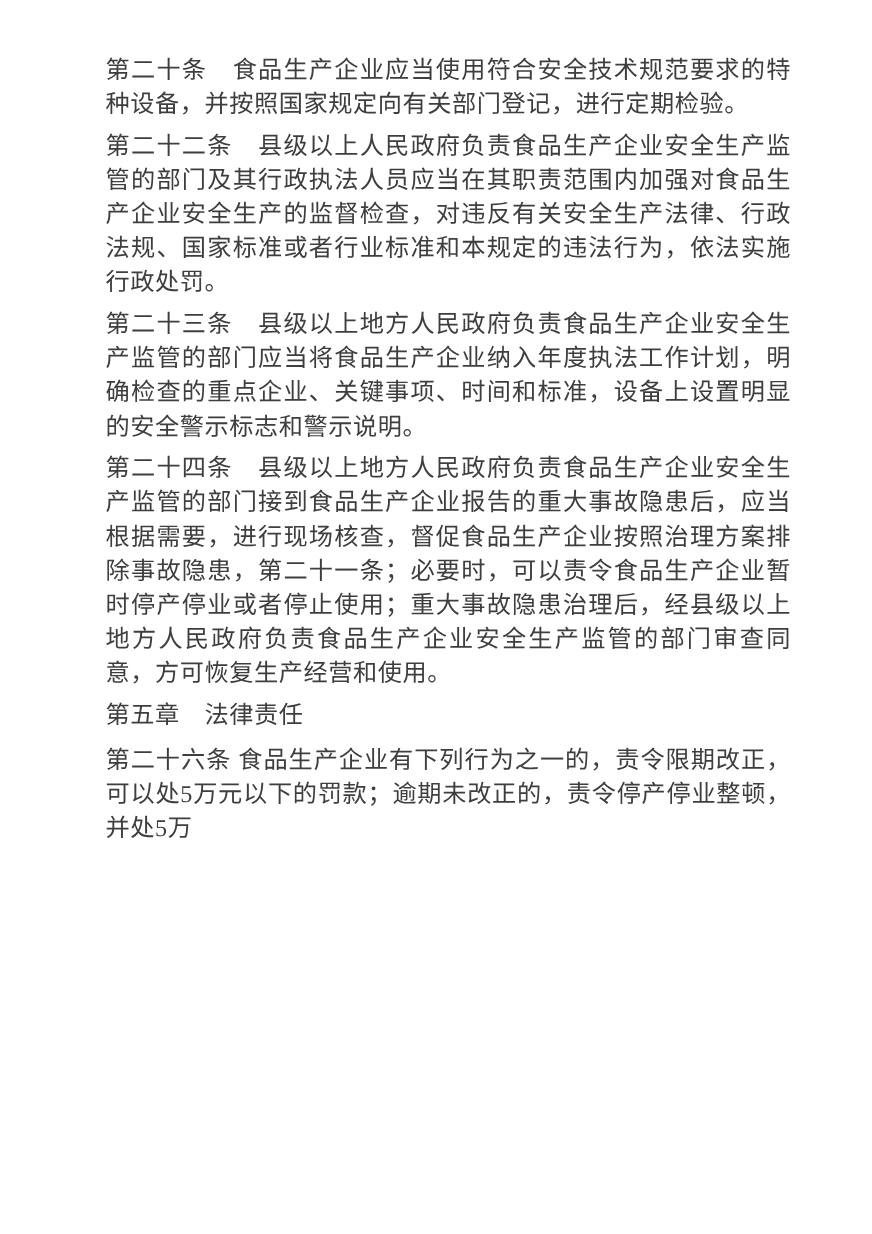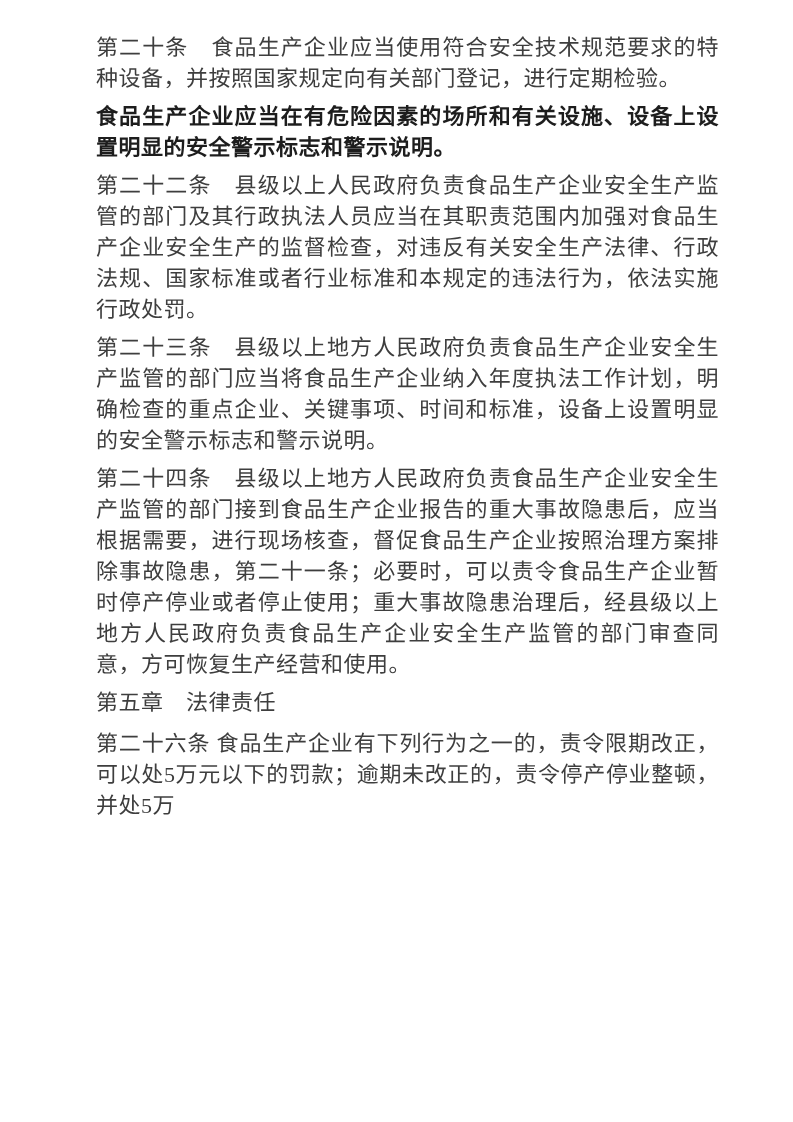--- a/index.html
+++ b/index.html
@@ -12,21 +12,21 @@
   body {
     width: 793px;
     height: 1122px;
     overflow: hidden;
     font-family: "Liberation Serif", "DejaVu Serif", serif;
   }
   .page {
     width: 793px;
     height: 1122px;
     background: var(--page-bg);
-    padding: 32px 74px 0 96px;
+    padding: 48px 74px 0 96px;
   }
   .para {
     font-size: 22px;
     line-height: 31px;
     color: var(--body-color);
     text-align: justify;
     text-justify: inter-ideograph;
     letter-spacing: 0.5px;
     margin-bottom: 7px;
     white-space: pre-wrap;
@@ -40,21 +40,20 @@
     margin-top: 3px;
     margin-bottom: 10px;
   }
 </style>
 </head>
 <body>
 
 <div class="page">
   <p class="para">第二十条　食品生产企业应当使用符合安全技术规范要求的特种设备，并按照国家规定向有关部门登记，进行定期检验。</p>
 
-  <p class="para bold">食品生产企业应当在有危险因素的场所和有关设施、设备上设置明显的安全警示标志和警示说明。</p>
 
 
 
   <p class="para">第二十二条　县级以上人民政府负责食品生产企业安全生产监管的部门及其行政执法人员应当在其职责范围内加强对食品生产企业安全生产的监督检查，对违反有关安全生产法律、行政法规、国家标准或者行业标准和本规定的违法行为，依法实施行政处罚。</p>
 
   <p class="para">第二十三条　县级以上地方人民政府负责食品生产企业安全生产监管的部门应当将食品生产企业纳入年度执法工作计划，明确检查的重点企业、关键事项、时间和标准，设备上设置明显的安全警示标志和警示说明。</p>
 
   <p class="para">第二十四条　县级以上地方人民政府负责食品生产企业安全生产监管的部门接到食品生产企业报告的重大事故隐患后，应当根据需要，进行现场核查，督促食品生产企业按照治理方案排除事故隐患，第二十一条；必要时，可以责令食品生产企业暂时停产停业或者停止使用；重大事故隐患治理后，经县级以上地方人民政府负责食品生产企业安全生产监管的部门审查同意，方可恢复生产经营和使用。</p>
 
 

